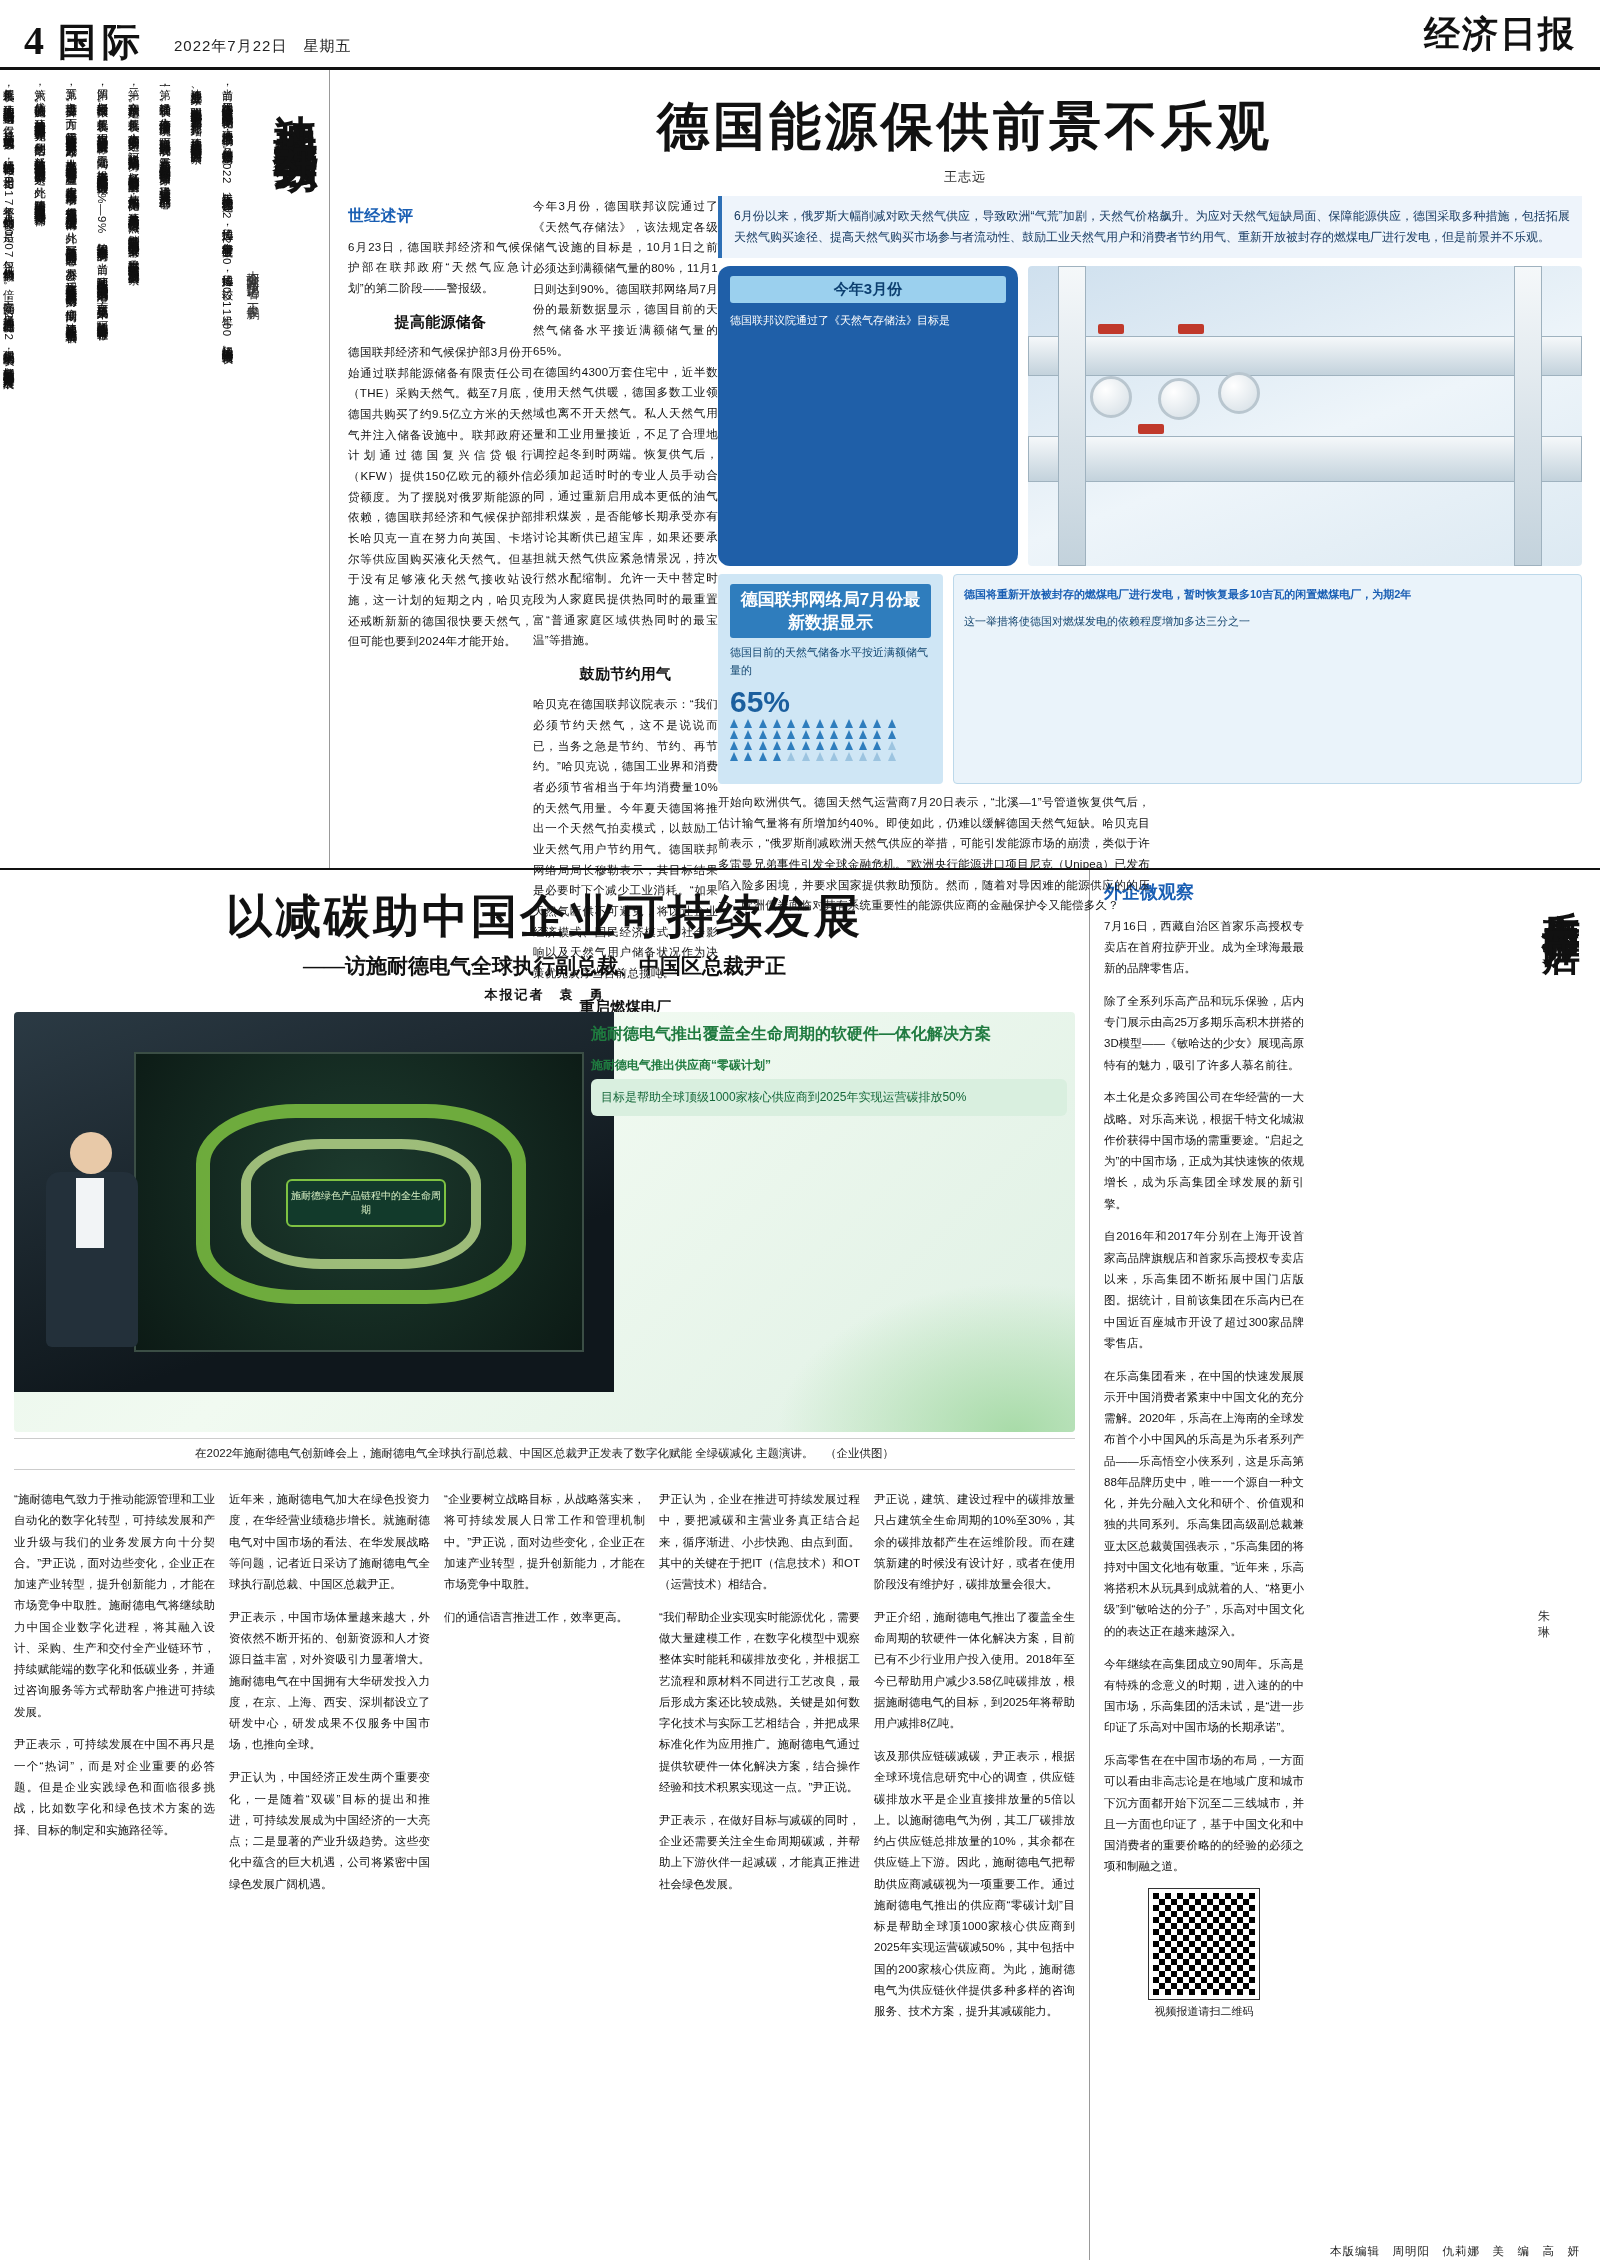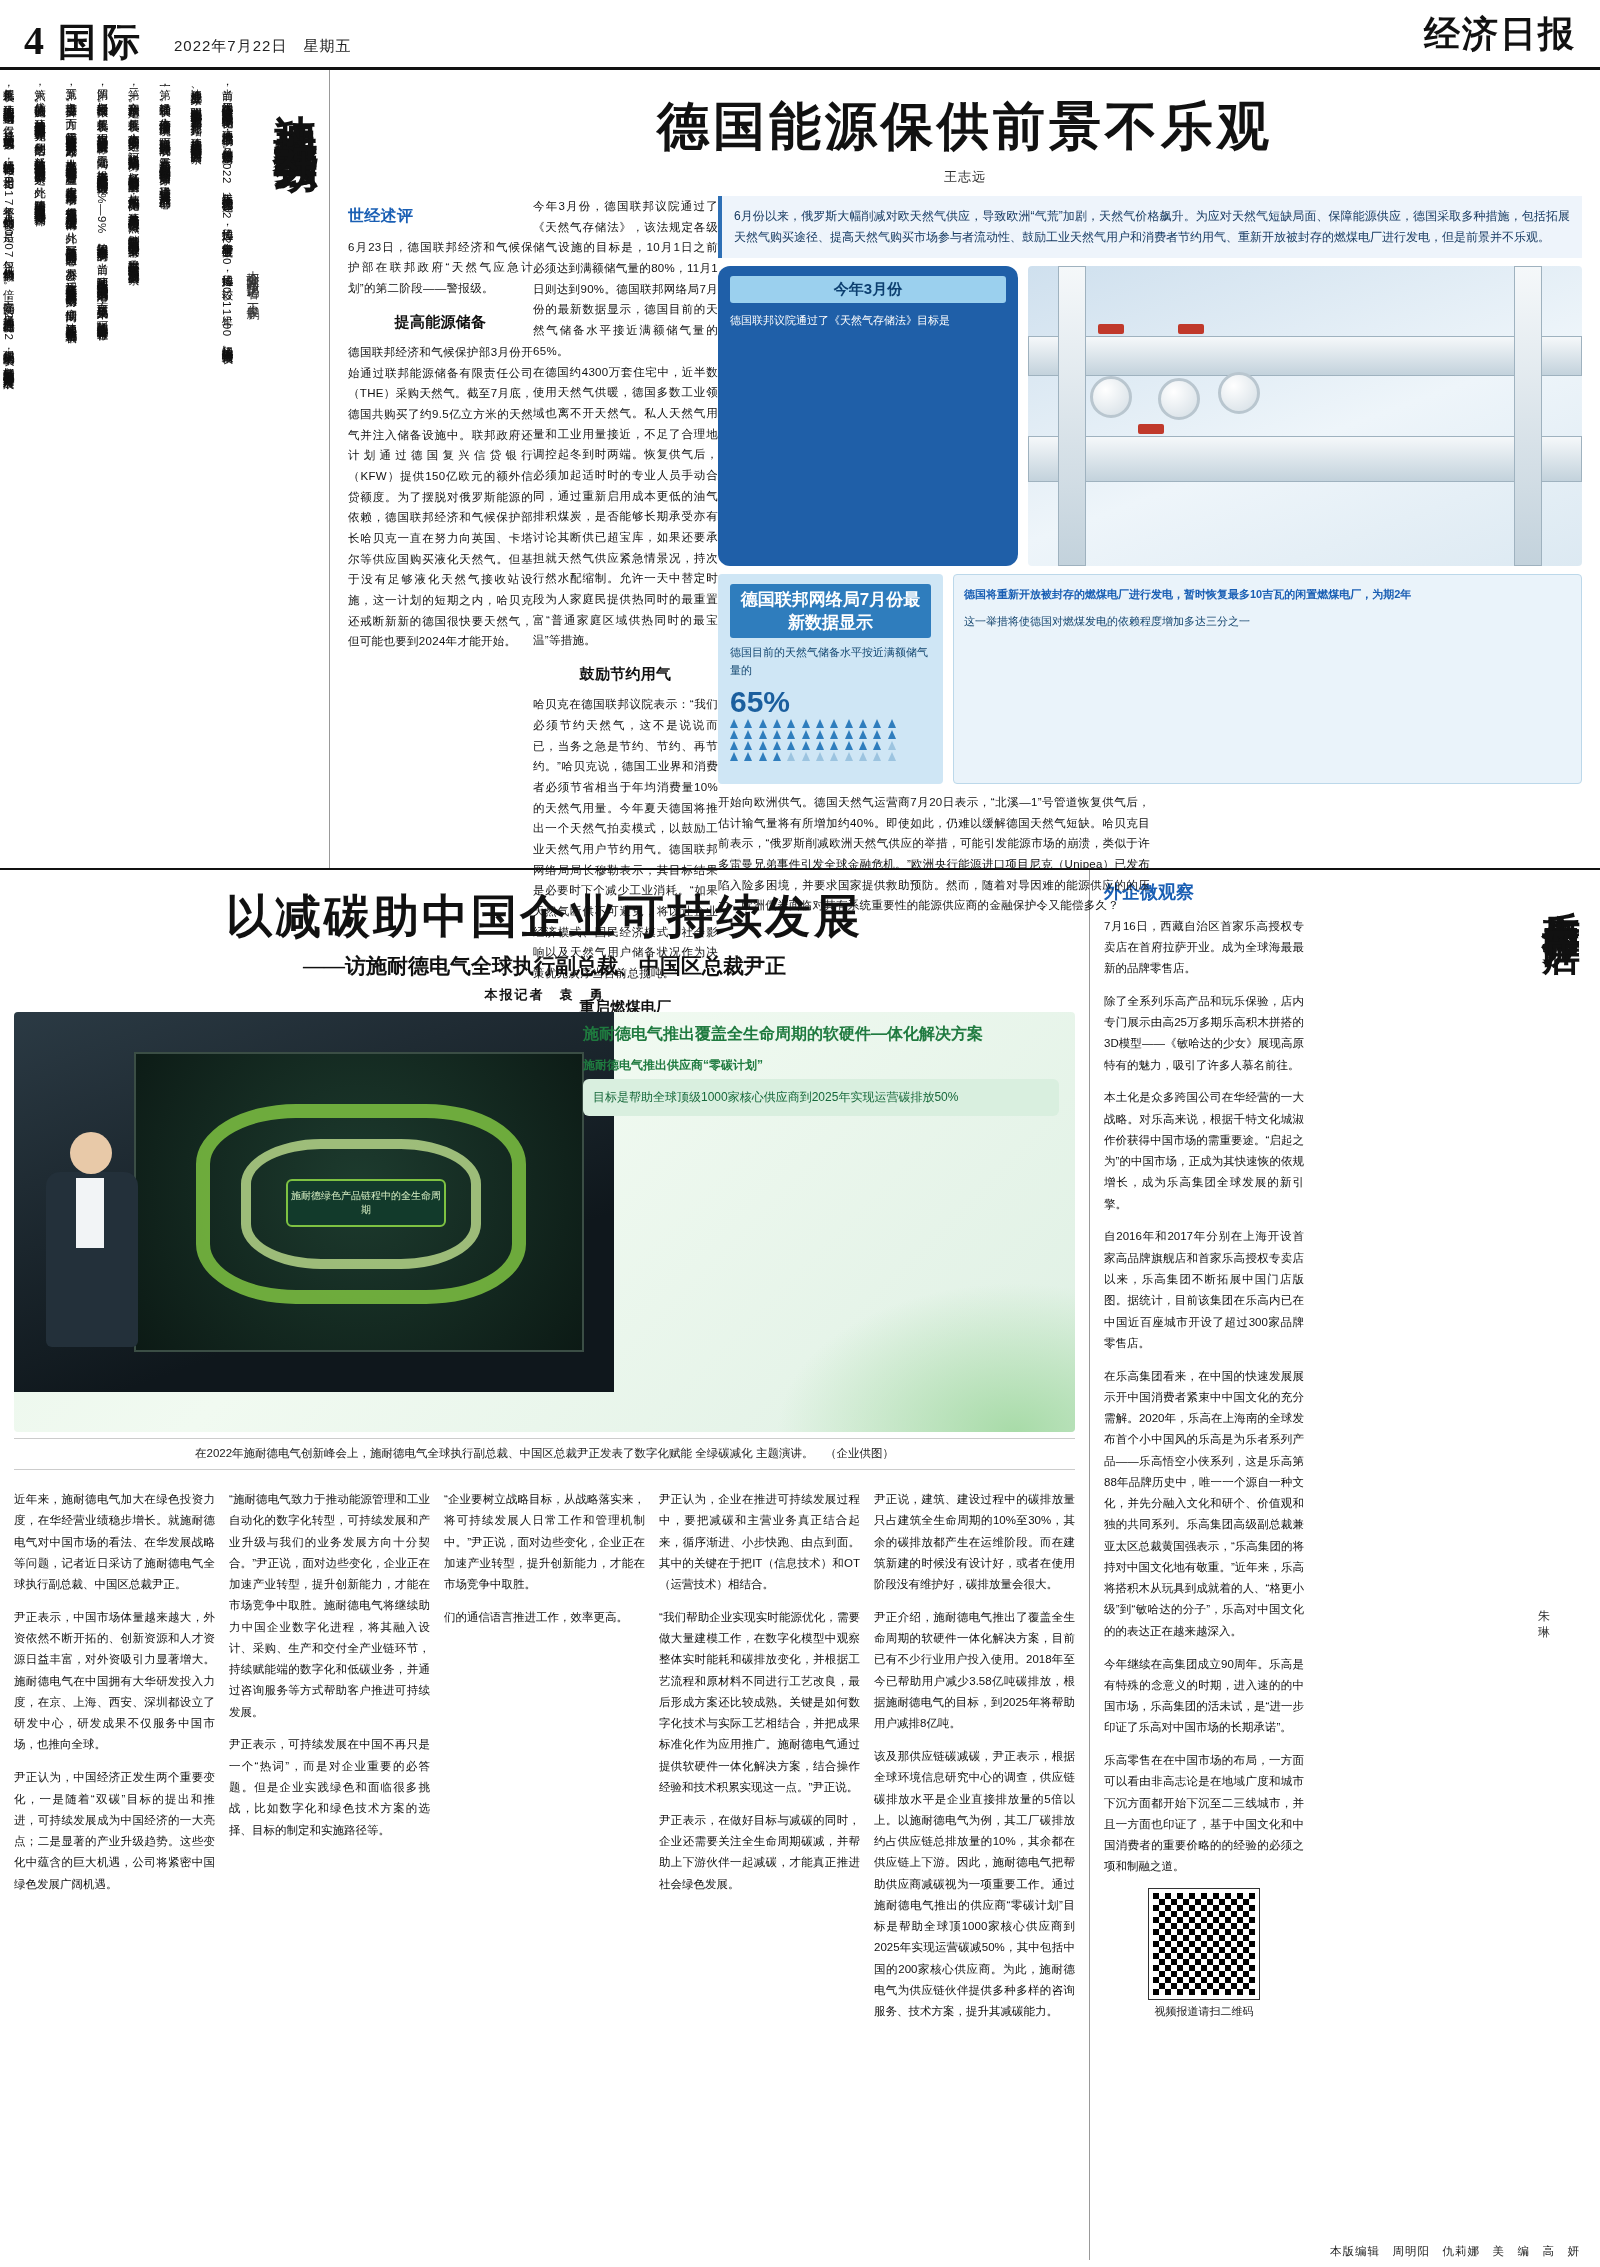--- a/index.html
+++ b/index.html
@@ -276,21 +276,21 @@
     background:#123a2b; border:2px solid #7ec242; border-radius:6px;
     color:#d9f0c4; font-size:10px; display:flex; align-items:center; justify-content:center; text-align:center; padding:2px;
   }
   .speaker {
     position:absolute; left:18px; bottom:10px; width:120px; height:250px;
   }
   .sp-head { position:absolute; left:38px; top:0; width:42px; height:42px; border-radius:50%; background:#e8c9a8; }
   .sp-body { position:absolute; left:14px; top:40px; width:92px; height:175px; background:#23303a; border-radius:14px 14px 6px 6px;}
   .sp-shirt { position:absolute; left:44px; top:46px; width:28px; height:70px; background:#f2f4f6; }
 
-  .kpi-wrap { position:absolute; right:16px; top:10px; width:476px; }
+  .kpi-wrap { position:absolute; right:8px; top:10px; width:476px; }
   .kpi-title { color:#1f7a3f; font-weight:bold; font-size:16px; line-height:1.5; margin-bottom:10px;}
   .kpi-row { display:flex; gap:14px; margin-bottom:12px;}
   .kpi-card { flex:1; background:#fff; border:1px solid #bfe0c7; border-radius:6px; padding:8px;}
   .kpi-head { font-size:11.5px; color:#1f7a3f; line-height:1.5; margin-bottom:6px;}
   .bubble {
     width:92px;height:92px;border-radius:50%;
     background: radial-gradient(circle at 35% 30%, #6fc6ef, #1b7fc4);
     color:#fff; display:flex;align-items:center;justify-content:center;
     font-size:17px;font-weight:bold; margin: 0 auto;
   }
@@ -500,27 +500,27 @@
           <div class="kpi-note">施耐德电气推出供应商“零碳计划”</div>
           <div class="kpi-band">目标是帮助全球顶级1000家核心供应商到2025年实现运营碳排放50%</div>
         </div>
         <div class="leaf-deco"></div>
       </div>
 
       <div class="promo-cap">在2022年施耐德电气创新峰会上，施耐德电气全球执行副总裁、中国区总裁尹正发表了数字化赋能 全绿碳减化 主题演讲。　（企业供图）</div>
 
       <div class="bl-cols">
         <div class="bl-col">
+          <p>“施耐德电气致力于推动能源管理和工业自动化的数字化转型，可持续发展和产业升级与我们的业务发展方向十分契合。”尹正说，面对边些变化，企业正在加速产业转型，提升创新能力，才能在市场竞争中取胜。施耐德电气将继续助力中国企业数字化进程，将其融入设计、采购、生产和交付全产业链环节，持续赋能端的数字化和低碳业务，并通过咨询服务等方式帮助客户推进可持续发展。</p>
+          <p>尹正表示，可持续发展在中国不再只是一个“热词”，而是对企业重要的必答题。但是企业实践绿色和面临很多挑战，比如数字化和绿色技术方案的选择、目标的制定和实施路径等。</p>
+        </div>
+        <div class="bl-col">
           <p>近年来，施耐德电气加大在绿色投资力度，在华经营业绩稳步增长。就施耐德电气对中国市场的看法、在华发展战略等问题，记者近日采访了施耐德电气全球执行副总裁、中国区总裁尹正。</p>
           <p>尹正表示，中国市场体量越来越大，外资依然不断开拓的、创新资源和人才资源日益丰富，对外资吸引力显著增大。施耐德电气在中国拥有大华研发投入力度，在京、上海、西安、深圳都设立了研发中心，研发成果不仅服务中国市场，也推向全球。</p>
           <p>尹正认为，中国经济正发生两个重要变化，一是随着“双碳”目标的提出和推进，可持续发展成为中国经济的一大亮点；二是显著的产业升级趋势。这些变化中蕴含的巨大机遇，公司将紧密中国绿色发展广阔机遇。</p>
-        </div>
-        <div class="bl-col">
-          <p>“施耐德电气致力于推动能源管理和工业自动化的数字化转型，可持续发展和产业升级与我们的业务发展方向十分契合。”尹正说，面对边些变化，企业正在加速产业转型，提升创新能力，才能在市场竞争中取胜。施耐德电气将继续助力中国企业数字化进程，将其融入设计、采购、生产和交付全产业链环节，持续赋能端的数字化和低碳业务，并通过咨询服务等方式帮助客户推进可持续发展。</p>
-          <p>尹正表示，可持续发展在中国不再只是一个“热词”，而是对企业重要的必答题。但是企业实践绿色和面临很多挑战，比如数字化和绿色技术方案的选择、目标的制定和实施路径等。</p>
         </div>
         <div class="bl-col">
           <p>“企业要树立战略目标，从战略落实来，将可持续发展人日常工作和管理机制中。”尹正说，面对边些变化，企业正在加速产业转型，提升创新能力，才能在市场竞争中取胜。</p>
           <p>们的通信语言推进工作，效率更高。</p>
         </div>
         <div class="bl-col">
           <p>尹正认为，企业在推进可持续发展过程中，要把减碳和主营业务真正结合起来，循序渐进、小步快跑、由点到面。其中的关键在于把IT（信息技术）和OT（运营技术）相结合。</p>
           <p>“我们帮助企业实现实时能源优化，需要做大量建模工作，在数字化模型中观察整体实时能耗和碳排放变化，并根据工艺流程和原材料不同进行工艺改良，最后形成方案还比较成熟。关键是如何数字化技术与实际工艺相结合，并把成果标准化作为应用推广。施耐德电气通过提供软硬件一体化解决方案，结合操作经验和技术积累实现这一点。”尹正说。</p>
           <p>尹正表示，在做好目标与减碳的同时，企业还需要关注全生命周期碳减，并帮助上下游伙伴一起减碳，才能真正推进社会绿色发展。</p>
         </div>

